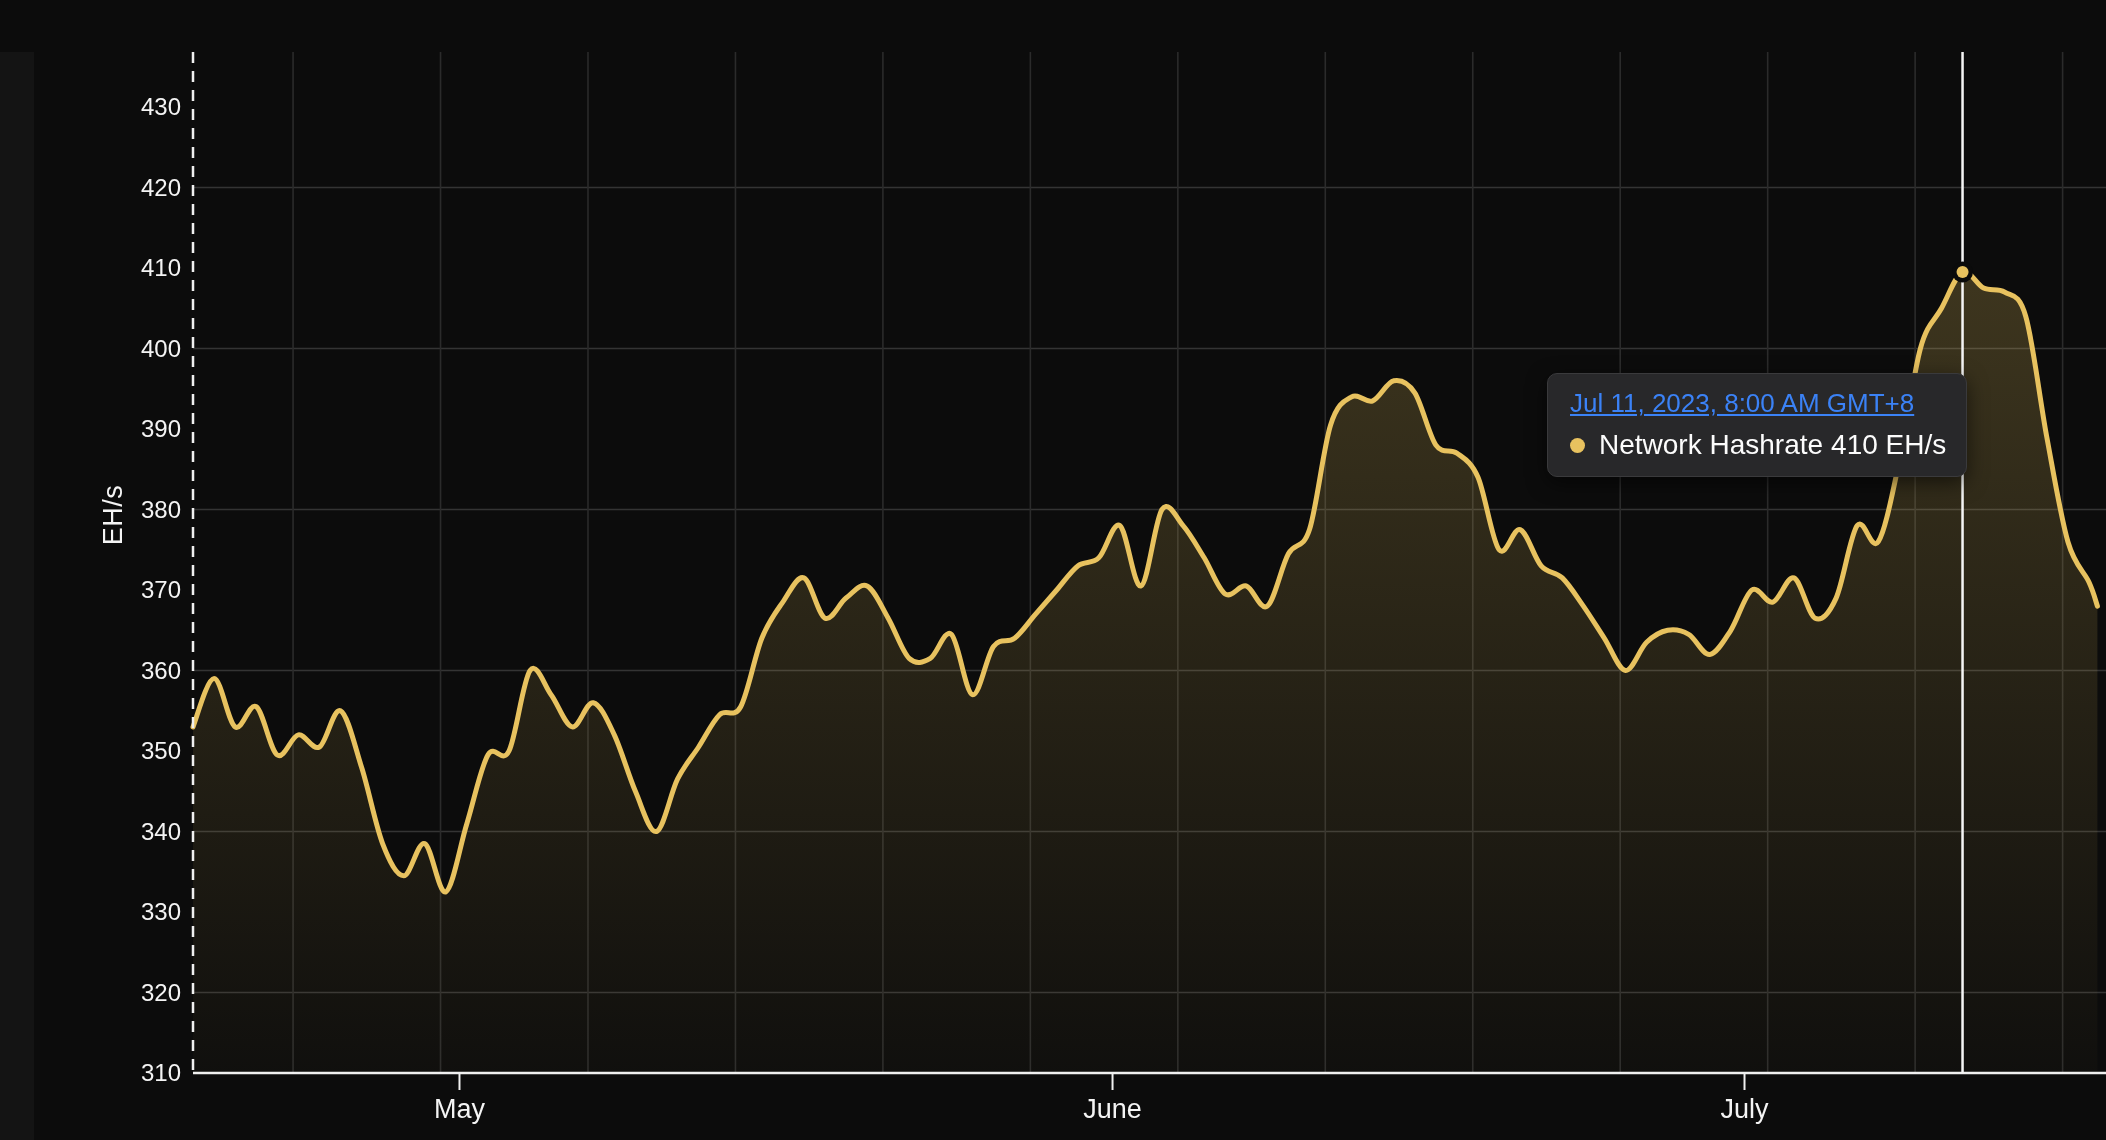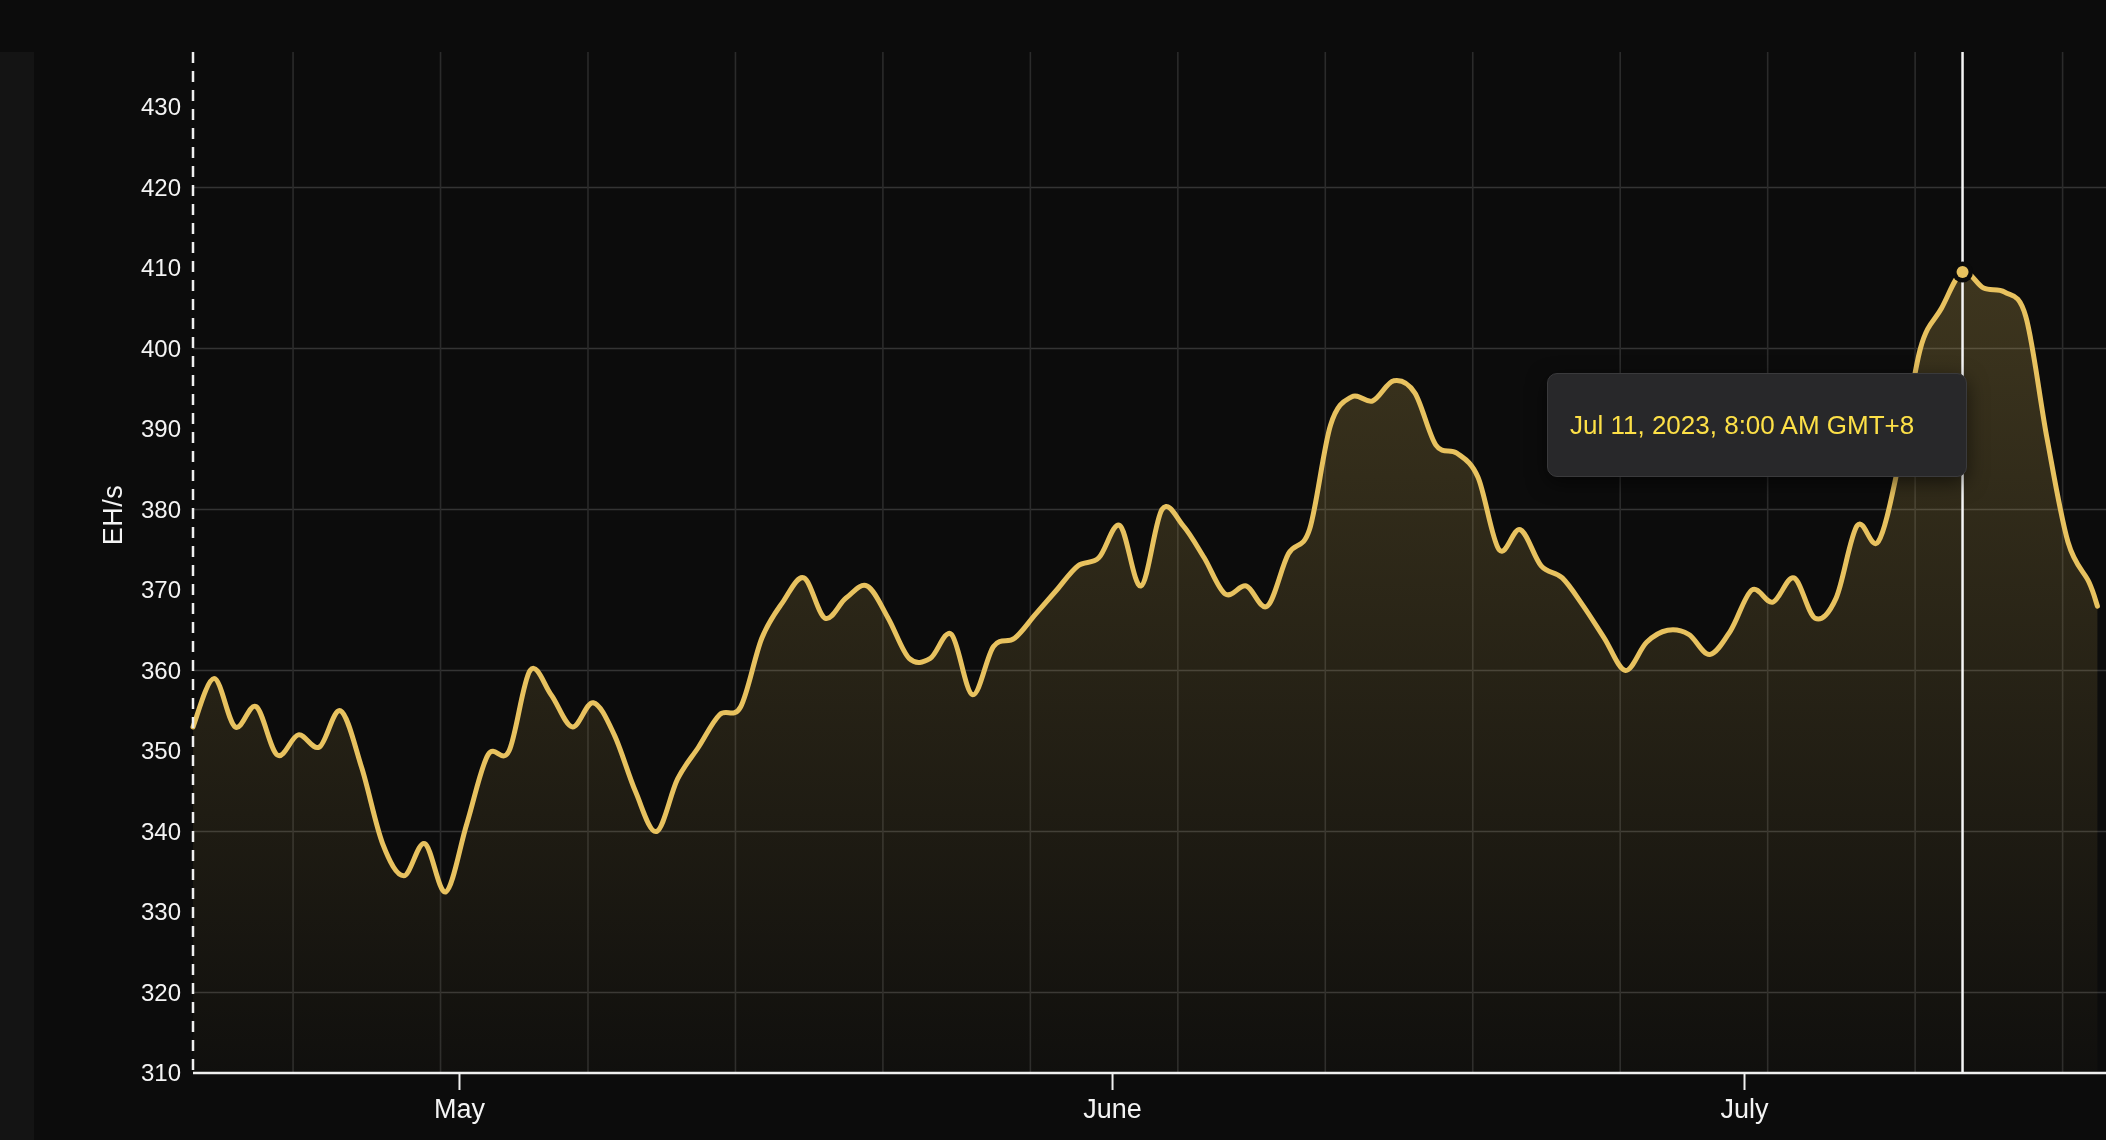--- a/index.html
+++ b/index.html
@@ -12,21 +12,21 @@
     transform:translate(-50%,-50%) rotate(-90deg);
     color:#f4f4f4;font-size:27px;letter-spacing:.5px;white-space:nowrap;
   }
   .tooltip{
     position:absolute;left:1547px;top:373px;width:420px;height:104px;
     box-sizing:border-box;background:#28282a;border:1px solid #3a3a3c;border-radius:10px;
     box-shadow:0 6px 20px rgba(0,0,0,.55);
     display:flex;flex-direction:column;justify-content:center;gap:12px;
     padding:14px 22px;z-index:5;
   }
-  .tooltip-date{color:#fde047;font-size:26px;line-height:1.1;white-space:nowrap;}
+  .tooltip-date{color:#3b82f6;font-size:26px;line-height:1.1;white-space:nowrap;text-decoration:underline;}
   .tooltip-series{display:flex;align-items:center;gap:14px;white-space:nowrap;}
   .tooltip-dot{width:15px;height:15px;border-radius:50%;background:#e8c25f;flex:0 0 auto;}
   .tooltip-series-text{color:#fcfcfc;font-size:28px;line-height:1.1;}
   .tooltip-series-text .val{margin-left:8px;}
   text{font-family:"Liberation Sans",sans-serif;}
 </style>
 </head>
 <body>
 
 <div class="chart-root">
@@ -83,14 +83,18 @@
       <text x="1744.5109" y="1118" fill="#f4f4f4" font-size="27" text-anchor="middle">July</text>
       <line x1="1962.5439999999999" x2="1962.5439999999999" y1="52" y2="1073" stroke="#f5f5f5" stroke-width="2.5"></line>
       <circle cx="1962.5439999999999" cy="272.025" r="10.5" fill="#0b0b0b"></circle>
       <circle cx="1962.5439999999999" cy="272.025" r="6" fill="#e8c25f"></circle>
     </svg>
 
   <div class="y-axis-title">EH/s</div>
 
   <div class="tooltip">
     <div class="tooltip-date">Jul 11, 2023, 8:00 AM GMT+8</div>
+    <div class="tooltip-series">
+      <span class="tooltip-dot"></span>
+      <span class="tooltip-series-text"><span>Network Hashrate</span><span class="val">410 EH/s</span></span>
+    </div>
   </div>
 </div>
 
 </body></html>

